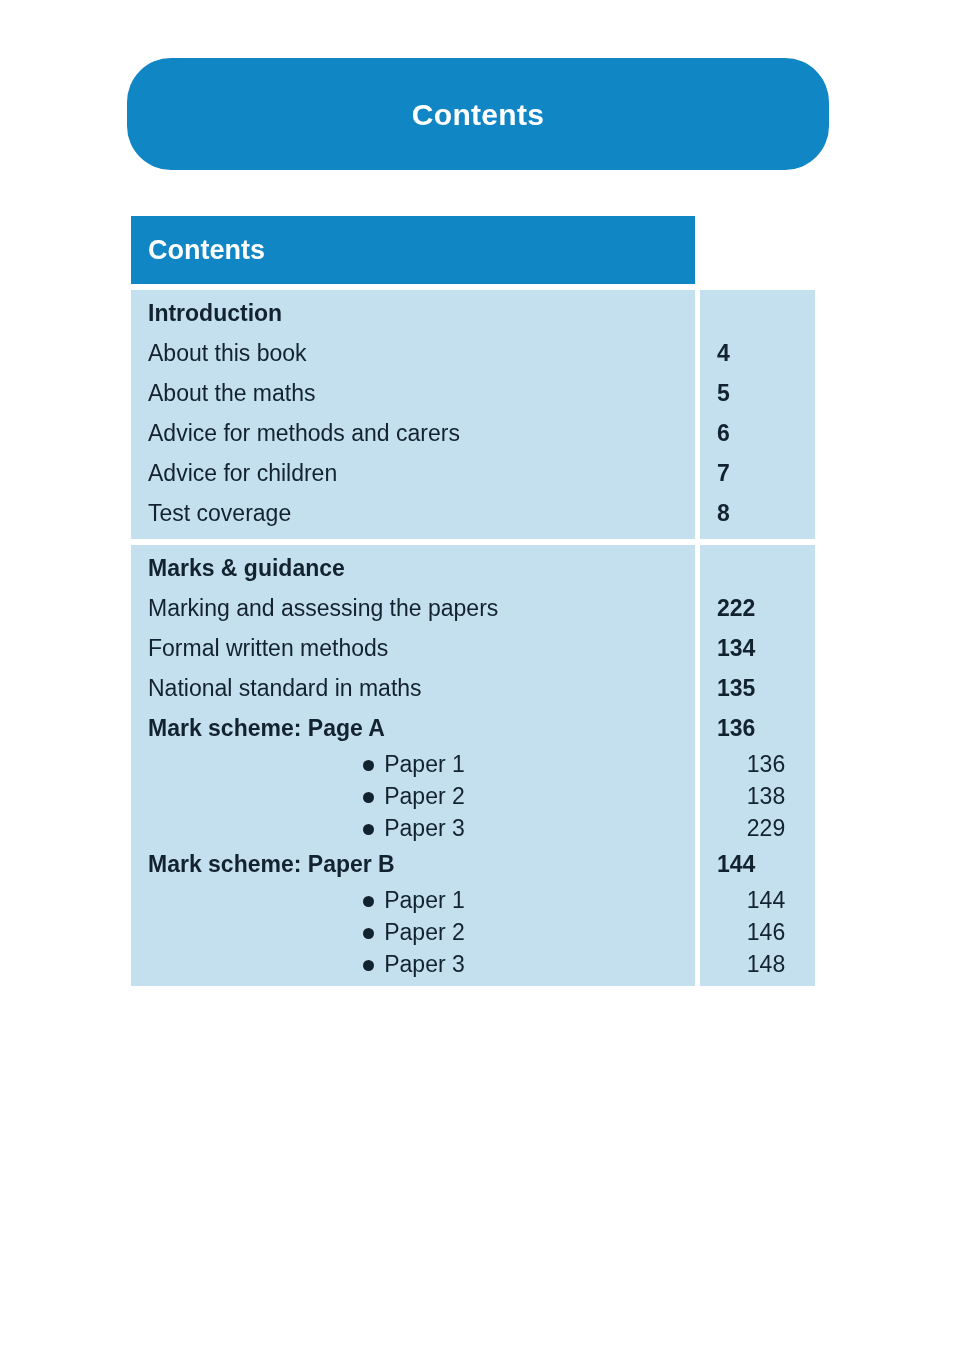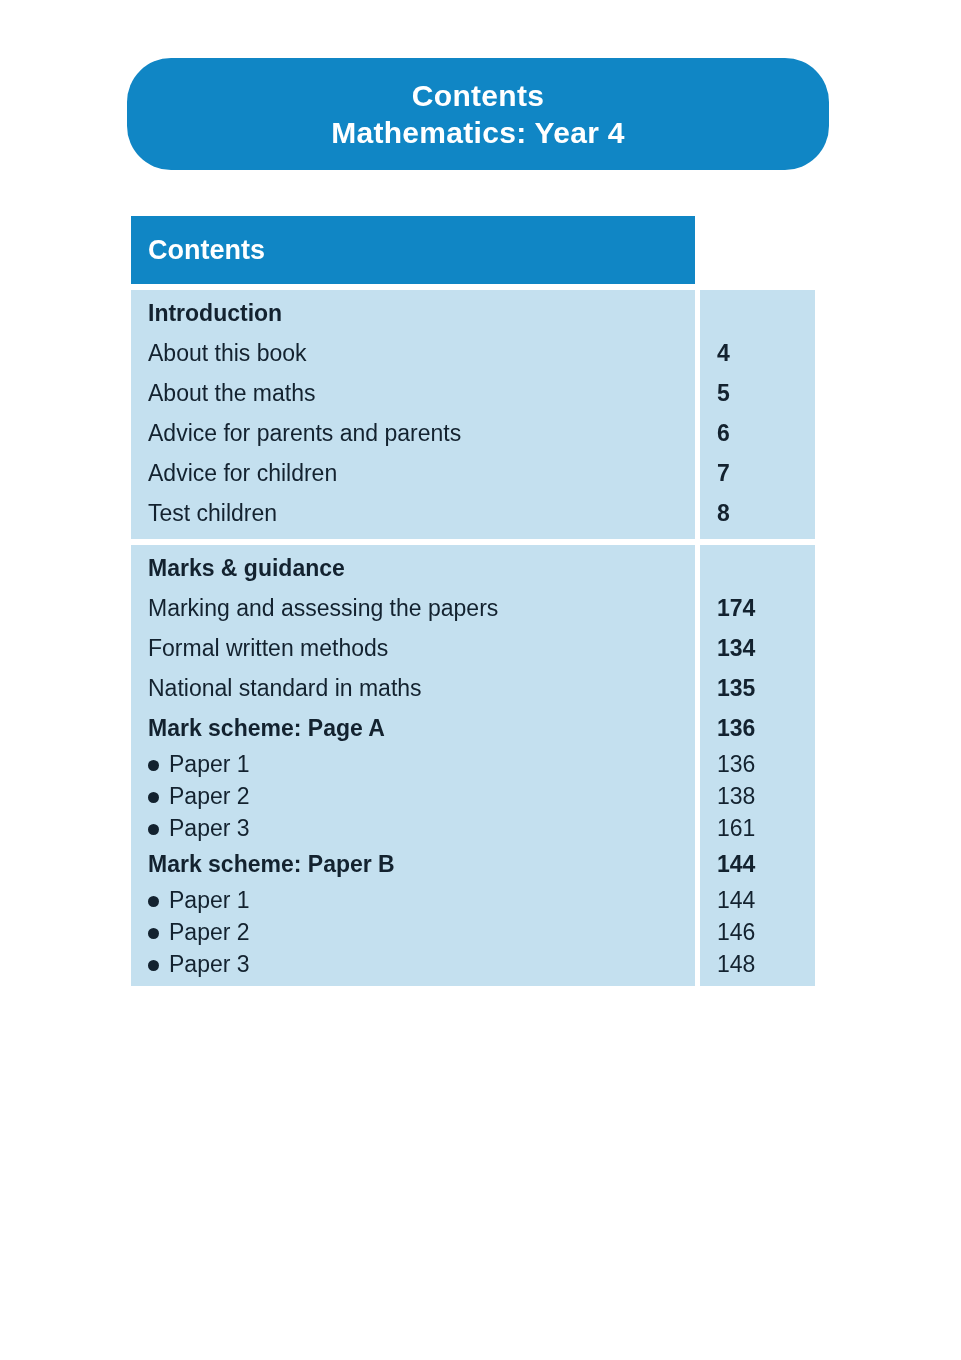--- a/index.html
+++ b/index.html
@@ -37,38 +37,37 @@
     padding-left: 17px;
   }
   .section { margin-bottom: 6px; }
   .section.last { margin-bottom: 0; }
 
   .row { display: contents; }
   .row > div { background: #c4e0ef; font-size: 23px; }
   .cl { padding-left: 17px; padding-right: 15px; }
   .cp { padding-left: 17px; font-weight: 700; }
   .row.n > div { line-height: 40px; }
-  .row.t > div { line-height: 32px; }
+  .row.t > div { line-height: 32px; text-align: center; }
   .row.h .cl, .row.s .cl { font-weight: 700; }
   .row.t .cp { font-weight: 400; }
   .section .row.first > div { padding-top: 3px; }
   .section .row.end > div { padding-bottom: 6px; }
 
   .bullet {
     display: inline-block; width: 11px; height: 11px;
     border-radius: 50%; background: #13222f;
     margin-right: 10px; vertical-align: 1px;
   }
 </style>
 </head>
 <body>
 
 <div class="banner">
   <div class="line">Contents</div>
-  <div class="line">Mathematics: Year 4</div>
 </div>
 
 <div class="toc">
 
   <div class="grid thead">
     <div class="th">Contents</div>
   </div>
 
   <div class="grid section">
     <div class="row n h first">
@@ -77,42 +76,42 @@
     </div>
     <div class="row n">
       <div class="cl">About this book</div>
       <div class="cp">4</div>
     </div>
     <div class="row n">
       <div class="cl">About the maths</div>
       <div class="cp">5</div>
     </div>
     <div class="row n">
-      <div class="cl">Advice for parents and parents</div>
+      <div class="cl">Advice for methods and carers</div>
       <div class="cp">6</div>
     </div>
     <div class="row n">
       <div class="cl">Advice for children</div>
       <div class="cp">7</div>
     </div>
     <div class="row n end">
-      <div class="cl">Test children</div>
+      <div class="cl">Test coverage</div>
       <div class="cp">8</div>
     </div>
   </div>
 
 
   <div class="grid section last">
     <div class="row n h first">
       <div class="cl">Marks &amp; guidance</div>
       <div class="cp"></div>
     </div>
     <div class="row n">
       <div class="cl">Marking and assessing the papers</div>
-      <div class="cp">174</div>
+      <div class="cp">222</div>
     </div>
     <div class="row n">
       <div class="cl">Formal written methods</div>
       <div class="cp">134</div>
     </div>
     <div class="row n">
       <div class="cl">National standard in maths</div>
       <div class="cp">135</div>
     </div>
     <div class="row n s">
@@ -122,21 +121,21 @@
     <div class="row t">
       <div class="cl"><span class="bullet"></span><span>Paper 1</span></div>
       <div class="cp">136</div>
     </div>
     <div class="row t">
       <div class="cl"><span class="bullet"></span><span>Paper 2</span></div>
       <div class="cp">138</div>
     </div>
     <div class="row t">
       <div class="cl"><span class="bullet"></span><span>Paper 3</span></div>
-      <div class="cp">161</div>
+      <div class="cp">229</div>
     </div>
     <div class="row n s">
       <div class="cl">Mark scheme: Paper B</div>
       <div class="cp">144</div>
     </div>
     <div class="row t">
       <div class="cl"><span class="bullet"></span><span>Paper 1</span></div>
       <div class="cp">144</div>
     </div>
     <div class="row t">

